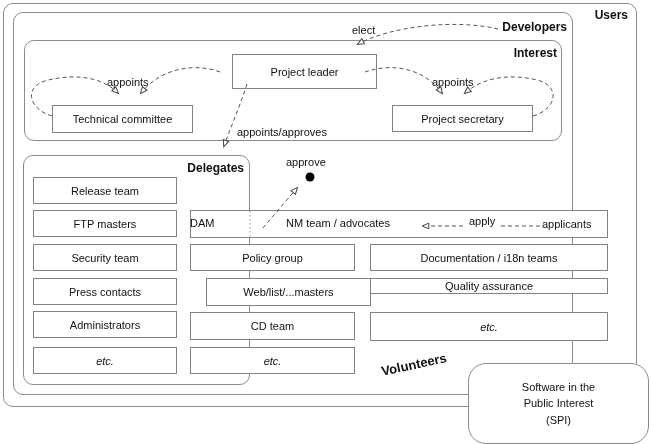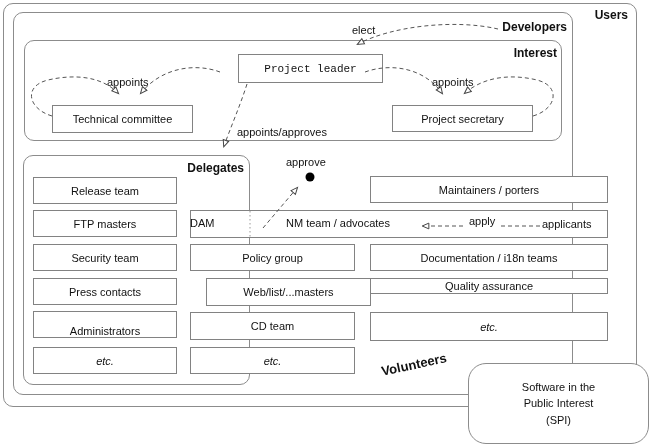--- a/index.html
+++ b/index.html
@@ -28,21 +28,21 @@
   <div class="container" style="left:13px;top:12px;width:560px;height:383px;z-index:2;"></div>
   <div class="container" style="left:24px;top:40px;width:538px;height:101px;z-index:3;"></div>
   <div class="container" style="left:23px;top:155px;width:227px;height:230px;z-index:4;"></div>
 
   <span class="seclabel" style="left:560px;top:8px;width:68px;">Users</span>
   <span class="seclabel" style="left:480px;top:20px;width:87px;">Developers</span>
   <span class="seclabel" style="left:480px;top:46px;width:77px;">Interest</span>
   <span class="seclabel" style="left:160px;top:161px;width:84px;">Delegates</span>
   <span class="volunteers">Volunteers</span>
 
-  <div class="box" style="left:238px;top:54px;width:145px;height:29px;font-family:Liberation Mono, monospace;">
+  <div class="box" style="left:232px;top:54px;width:145px;height:35px;">
     <span>Project leader</span>
   </div>
   <div class="box" style="left:52px;top:105px;width:141px;height:28px;">
     <span>Technical committee</span>
   </div>
   <div class="box" style="left:392px;top:105px;width:141px;height:27px;">
     <span>Project secretary</span>
   </div>
 
   <div class="box" style="left:33px;top:177px;width:144px;height:27px;">
@@ -50,21 +50,21 @@
     </div>
   <div class="box" style="left:33px;top:210px;width:144px;height:27px;">
     <span>FTP masters</span>
     </div>
   <div class="box" style="left:33px;top:244px;width:144px;height:27px;">
     <span>Security team</span>
     </div>
   <div class="box" style="left:33px;top:278px;width:144px;height:27px;">
     <span>Press contacts</span>
     </div>
-  <div class="box" style="left:33px;top:311px;width:144px;height:27px;align-items:flex-end;">
+  <div class="box" style="left:33px;top:311px;width:144px;height:27px;">
     <span>Administrators</span>
     </div>
   <div class="box italic" style="left:33px;top:347px;width:144px;height:27px;">
     <span>etc.</span>
     </div>
 
   <div class="box" style="left:190px;top:210px;width:418px;height:28px;"></div>
   <span class="arrowlabel" style="left:190px;top:217px;width:60px;text-align:left;">DAM</span>
   <span class="arrowlabel" style="left:286px;top:217px;">NM team / advocates</span>
   <span class="arrowlabel" style="left:542px;top:218px;">applicants</span>
@@ -75,23 +75,20 @@
   <div class="box" style="left:206px;top:278px;width:165px;height:28px;">
     <span>Web/list/...masters</span>
     </div>
   <div class="box" style="left:190px;top:312px;width:165px;height:28px;">
     <span>CD team</span>
     </div>
   <div class="box italic" style="left:190px;top:347px;width:165px;height:27px;">
     <span>etc.</span>
     </div>
 
-  <div class="box" style="left:370px;top:176px;width:238px;height:27px;">
-    <span>Maintainers / porters</span>
-    </div>
   <div class="box" style="left:370px;top:244px;width:238px;height:27px;">
     <span>Documentation / i18n teams</span>
     </div>
   <div class="box" style="left:370px;top:278px;width:238px;height:16px;">
     <span>Quality assurance</span>
     </div>
   <div class="box italic" style="left:370px;top:312px;width:238px;height:29px;">
     <span>etc.</span>
     </div>
 

